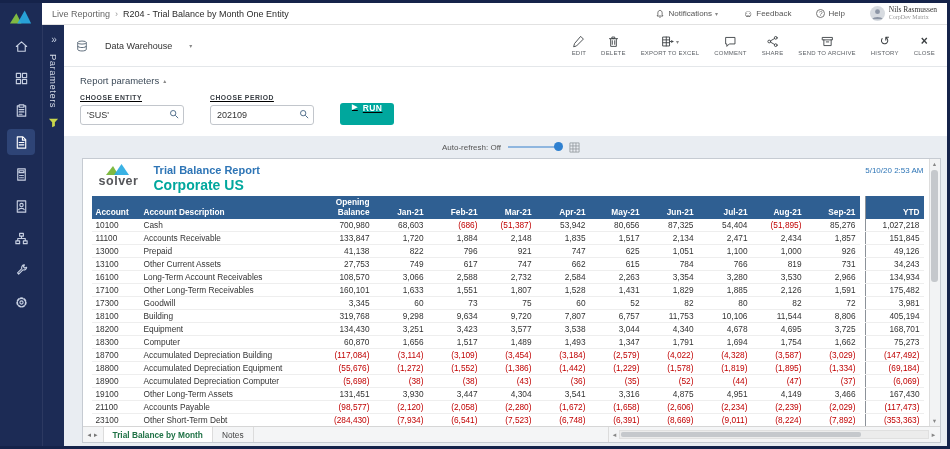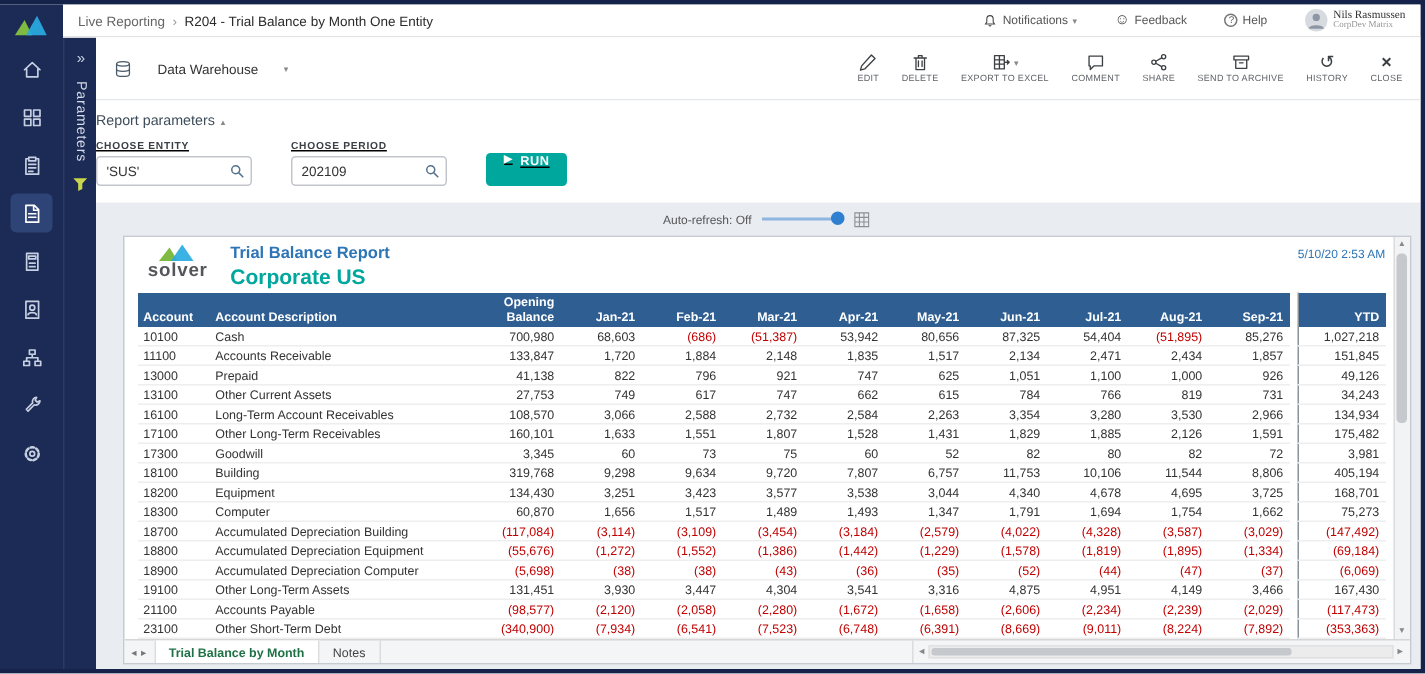--- a/index.html
+++ b/index.html
@@ -47,21 +47,21 @@
   .datasource{display:flex;align-items:center;gap:17px;font-size:9px;color:#333;cursor:pointer;}
   .db{width:12px;height:12px;color:#4A5A6A;}
   .actions{margin-left:auto;display:flex;align-items:flex-start;gap:15px;}
   .action{display:flex;flex-direction:column;align-items:center;gap:2px;color:#3C4043;cursor:pointer;}
   .action svg{width:13px;height:13px;stroke:currentColor;fill:none;stroke-width:1.1;stroke-linecap:round;stroke-linejoin:round;}
   .action-ico{display:flex;align-items:center;gap:2px;height:13px;}
   .glyph-ico{font-size:12px;line-height:13px;color:#3C4043;}
   .action-label{font-size:6px;color:#5F6368;letter-spacing:0.2px;white-space:nowrap;}
 
   
-  .params{background:#fff;padding:8px 0 11px;flex:0 0 auto;}
+  .params{background:#fff;padding:8px 16px 11px;flex:0 0 auto;}
   .params-title{font-size:9.5px;color:#3E4C5A;display:flex;align-items:center;gap:4px;cursor:pointer;}
   .fields{display:flex;align-items:flex-end;gap:26px;margin-top:8px;text-decoration:underline;}
   .field label{display:block;font-size:6.8px;font-weight:bold;letter-spacing:0.5px;color:#3A3F45;margin-bottom:3px;}
   .input-wrap{position:relative;width:104px;}
   .input-wrap input{width:100%;height:20px;border:1px solid #C2C6CC;border-radius:3px;font-size:9px;padding:0 18px 0 6px;color:#333;font-family:inherit;}
   .mag{position:absolute;right:5px;top:5px;width:10px;height:10px;color:#54718E;cursor:pointer;}
   .mag *{stroke:currentColor;stroke-width:1.2;fill:none;}
   .run{height:22px;background:var(--accent-teal,#00A79D);color:#fff;border:none;border-radius:3px;font-size:8.5px;font-weight:bold;display:flex;align-items:flex-start;gap:5px;padding:0 12px;font-family:inherit;letter-spacing:0.4px;cursor:pointer;}
   .play{font-size:7px;}
 
@@ -629,21 +629,21 @@
                     <td class="num neg">(2,606)</td>
                     <td class="num neg">(2,234)</td>
                     <td class="num neg">(2,239)</td>
                     <td class="num neg">(2,029)</td>
                     <td class="spacer"></td>
                     <td class="num ytd neg">(117,473)</td>
                   </tr>
                   <tr>
                     <td class="txt">23100</td>
                     <td class="txt">Other Short-Term Debt</td>
-                    <td class="num neg">(340,900)</td>
+                    <td class="num neg">(284,430)</td>
                     <td class="num neg">(7,934)</td>
                     <td class="num neg">(6,541)</td>
                     <td class="num neg">(7,523)</td>
                     <td class="num neg">(6,748)</td>
                     <td class="num neg">(6,391)</td>
                     <td class="num neg">(8,669)</td>
                     <td class="num neg">(9,011)</td>
                     <td class="num neg">(8,224)</td>
                     <td class="num neg">(7,892)</td>
                     <td class="spacer"></td>

